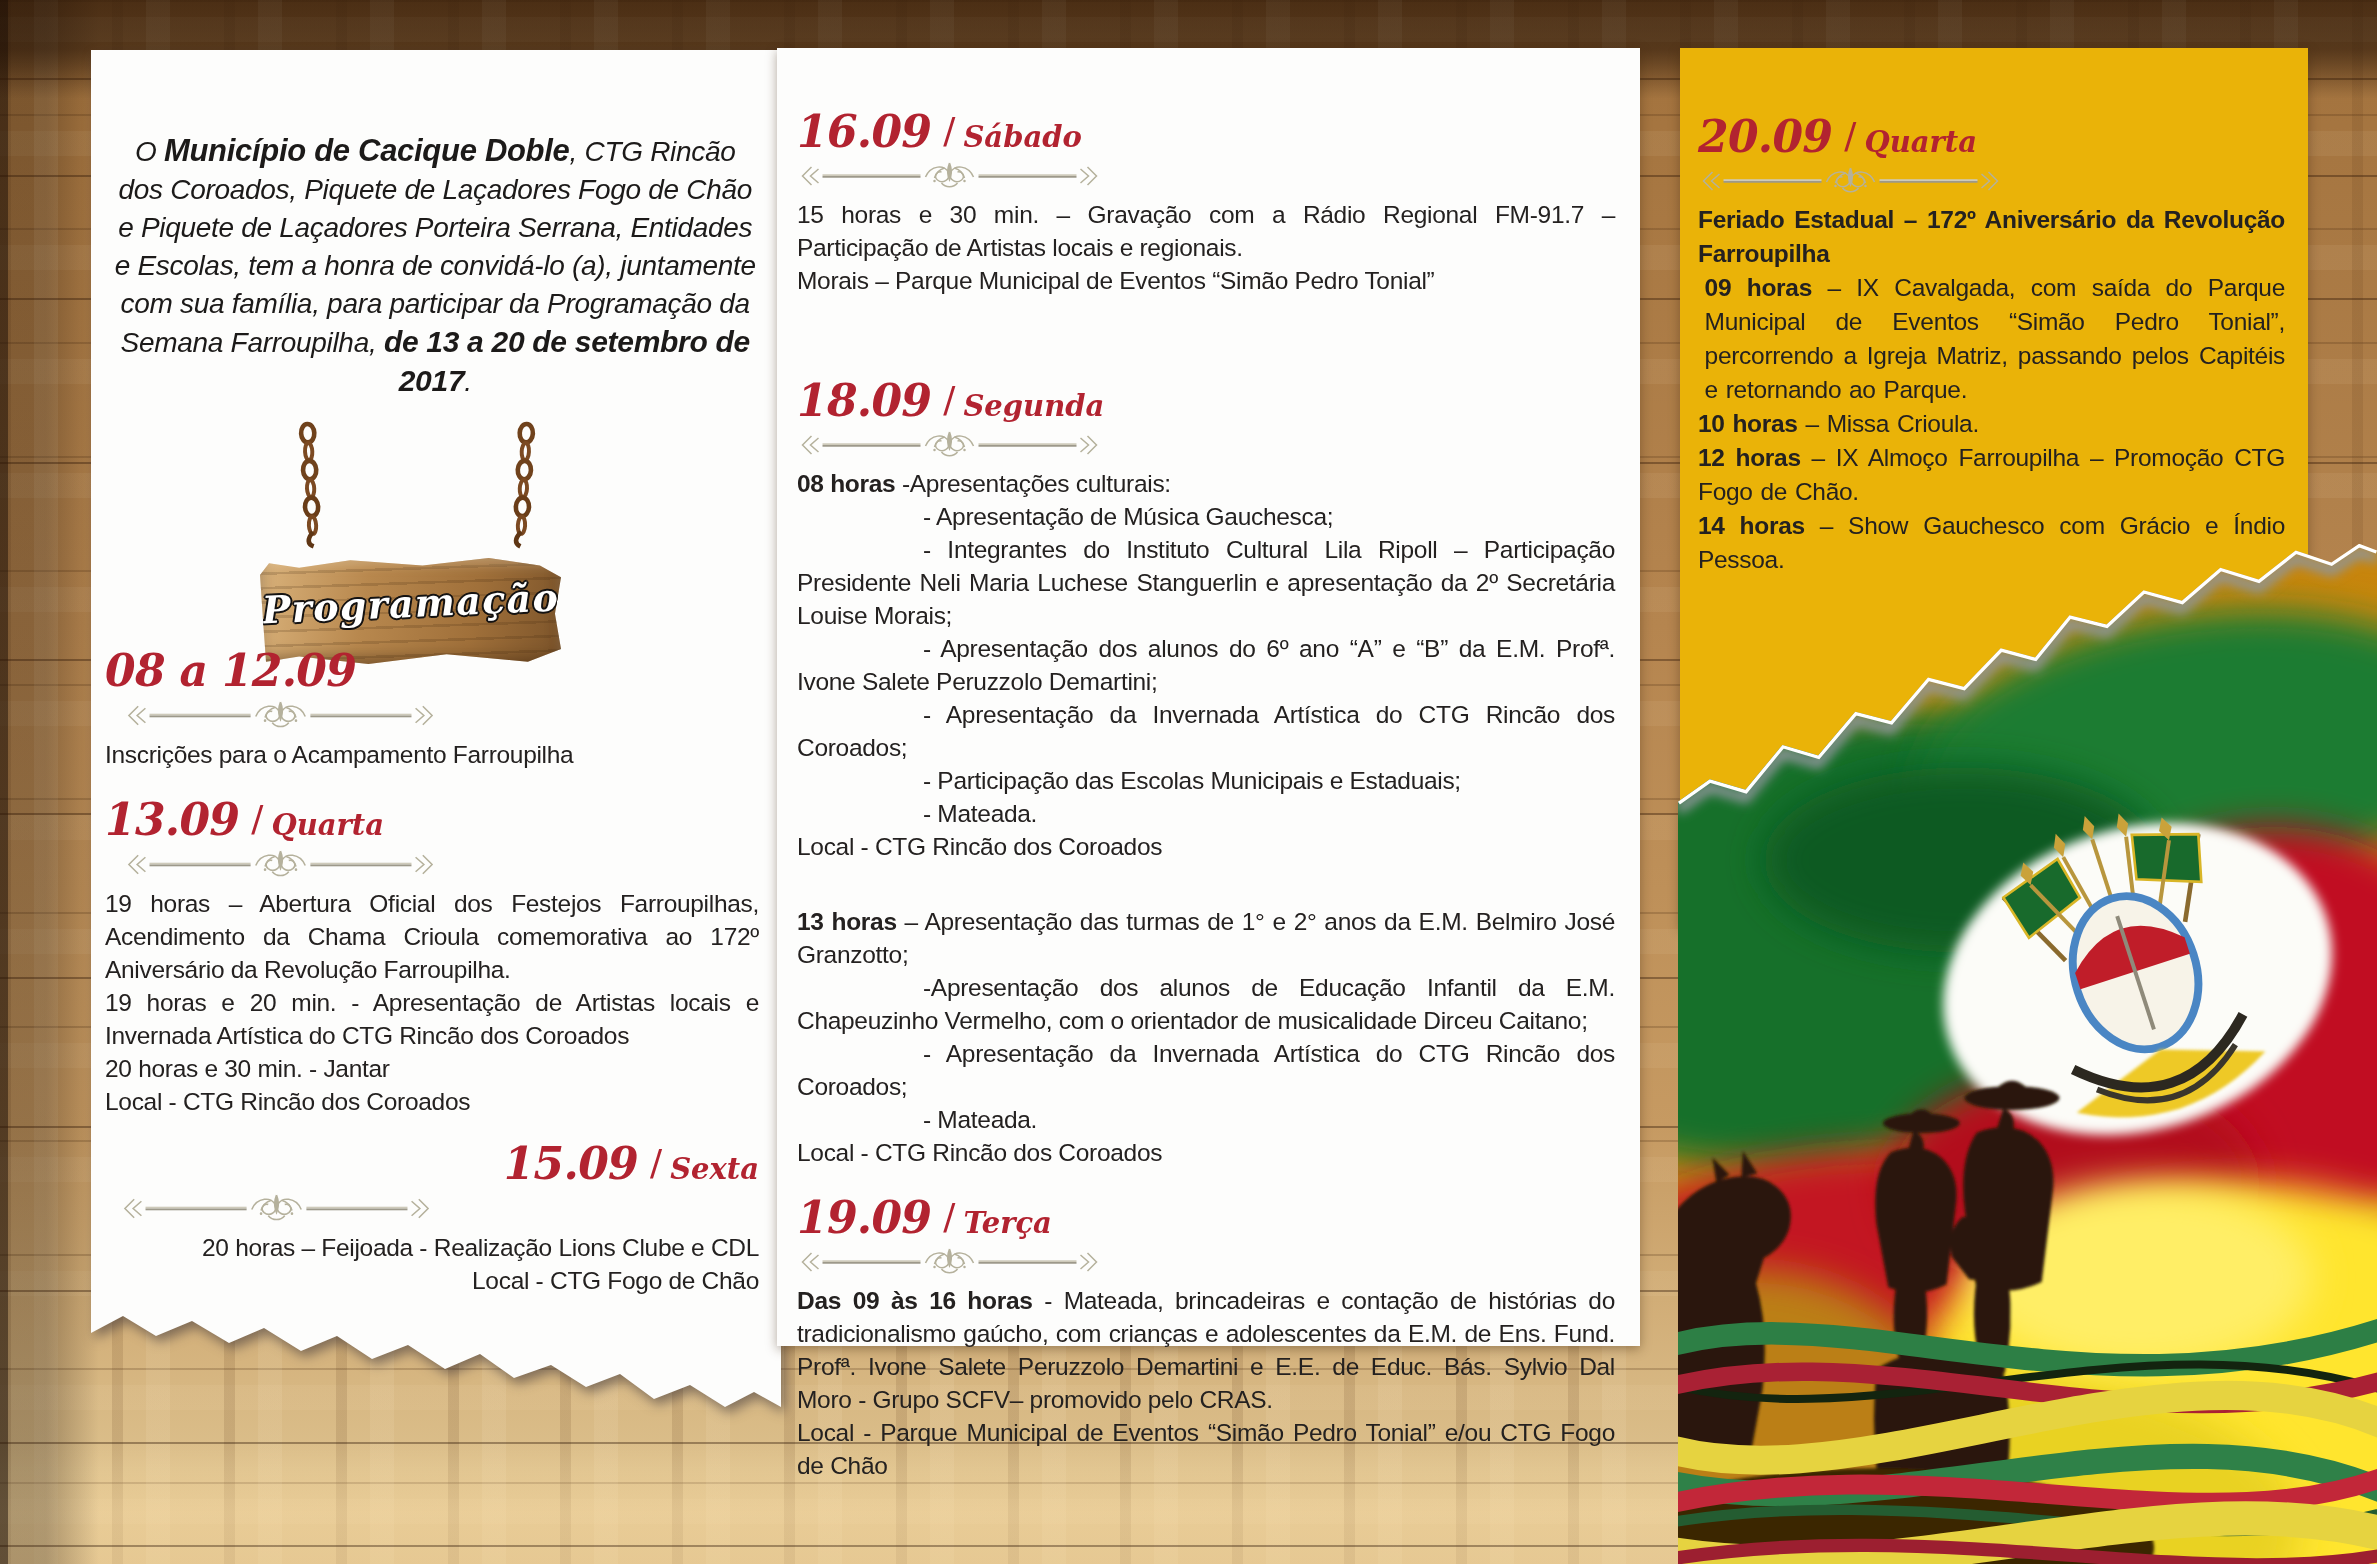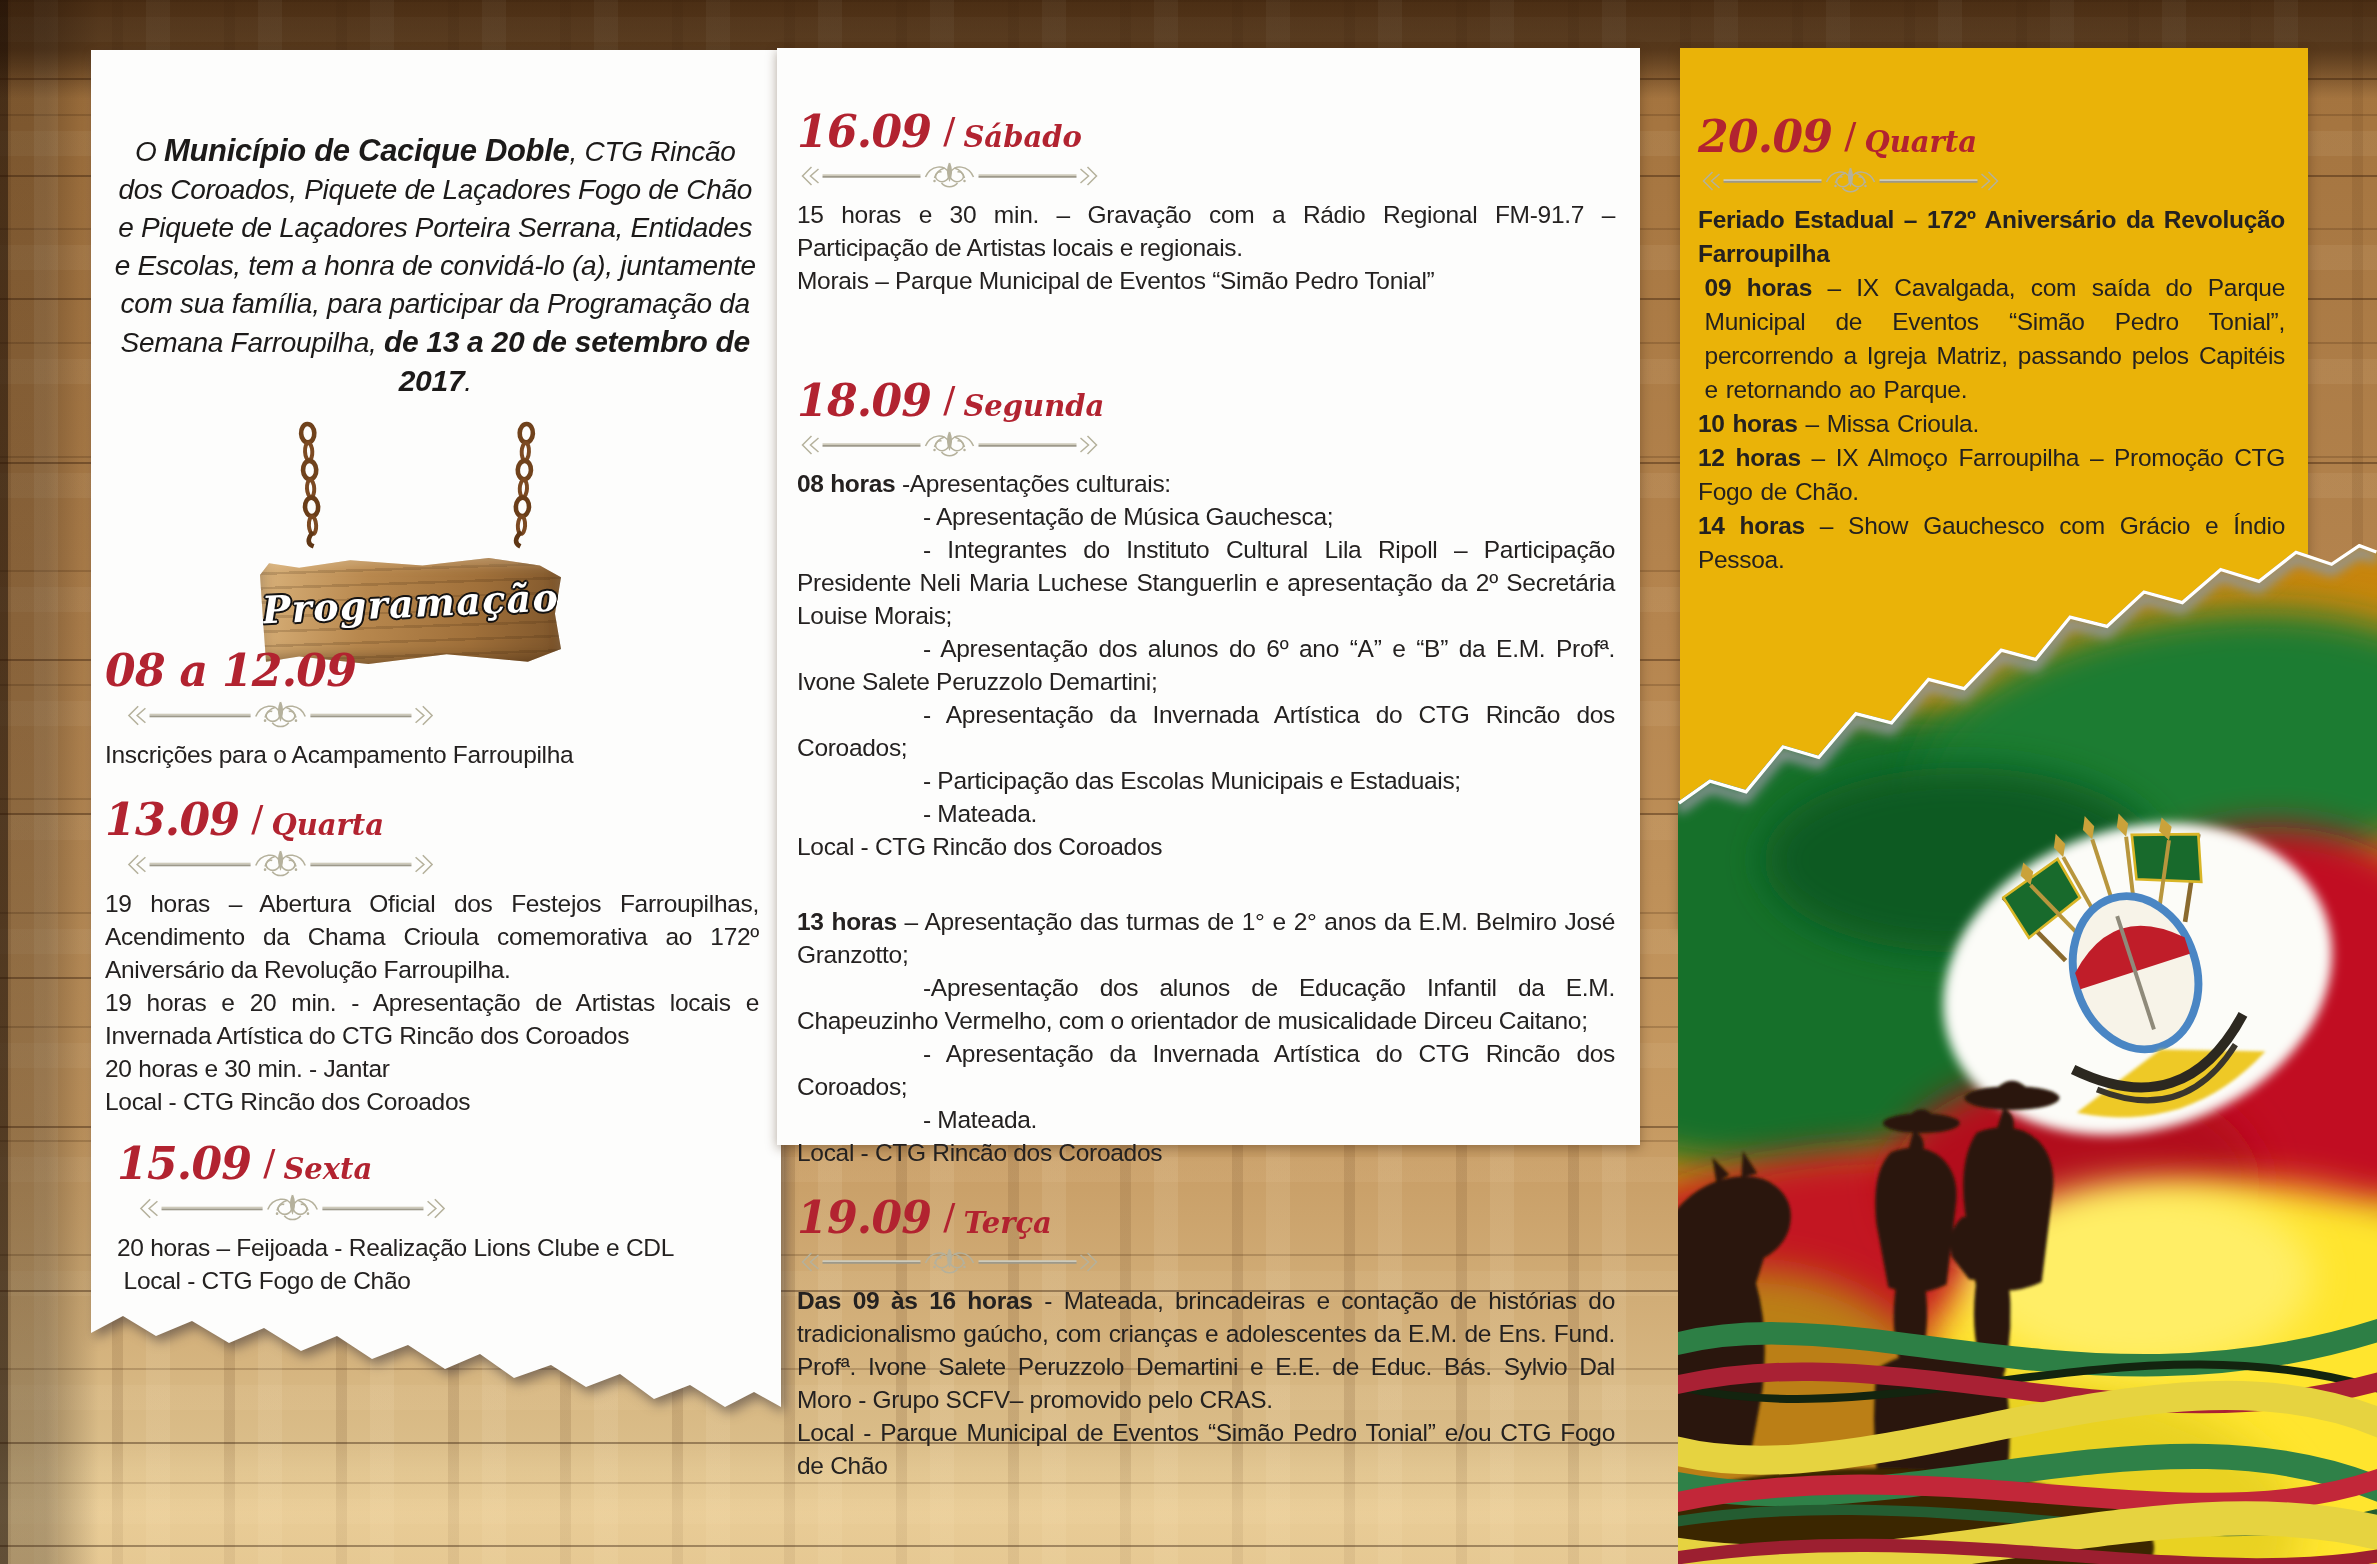--- a/index.html
+++ b/index.html
@@ -19,21 +19,21 @@
   .seam{position:absolute;left:0;right:0;height:2px;background:rgba(44,22,6,.38);}
 
   
   .paperwrap{position:absolute;filter:drop-shadow(4.6px 6px 6px rgba(45,40,50,.5));}
   .paper{background:#fdfdfc;position:relative;width:100%;height:100%;}
   #p1wrap{left:51px;top:50px;width:690px;height:1402px;}
   #p1{clip-path:polygon(0px 0px,690px 0px,690px 1357px,663px 1342px,634px 1357px,599px 1335px,
       563px 1349px,529px 1324px,495px 1337px,460px 1315px,423px 1328px,389px 1304px,354px 1319px,
       317px 1295px,281px 1309px,246px 1286px,210px 1301px,173px 1278px,138px 1293px,101px 1271px,
       65px 1286px,32px 1266px,0px 1283px);margin-left:40px;}
-  #p2{left:777px;top:48px;width:863px;height:1097px;position:absolute;background:#fdfdfc;
+  #p2{left:777px;top:48px;width:863px;height:1298px;position:absolute;background:#fdfdfc;
       box-shadow:0 3.3px 10.6px rgba(60,35,12,.4);}
   #p3{left:1680px;top:48px;width:628px;height:880px;position:absolute;background:#eab308;
       box-shadow:0 3.3px 10.6px rgba(60,35,12,.4);}
 
   
   .sec{position:absolute;left:0;right:0;}
   .h{white-space:nowrap;}
   .date{font-family:"DejaVu Serif",serif;font-style:italic;font-weight:700;
         font-size:44px;color:#b22330;letter-spacing:-0.7px;}
   .slash{font-family:"DejaVu Sans",sans-serif;font-size:36px;color:#b22330;
@@ -49,21 +49,21 @@
   .pl6{padding-left:6.6px;}
   b{font-weight:700;}
 
   
   #p1 .intro{position:absolute;top:54px;left:18.5px;right:20px;text-align:center;
       font-style:italic;font-size:28px;line-height:38px;color:#1c1a19;letter-spacing:-0.3px;}
   .intro .b1{font-weight:700;font-size:31px;}
   .intro .b2{font-weight:700;font-size:30px;}
   #sec0812{top:595px;left:14px;right:22px;}
   #sec1309{top:744px;left:14px;right:22px;}
-  #sec1509{top:1088px;left:26px;right:22px;}
+  #sec1509{top:1088px;left:10px;right:22px;text-align:right;}
 
   
   #sec1609{top:58px;left:20px;right:25px;}
   #sec1809{top:327px;left:20px;right:25px;}
   #sec1909{top:1144px;left:20px;right:25px;}
 
   
   #sec2009{top:63px;left:18px;right:23px;}
   #sec2009 .body p{line-height:34px;word-spacing:1.3px;}
 

